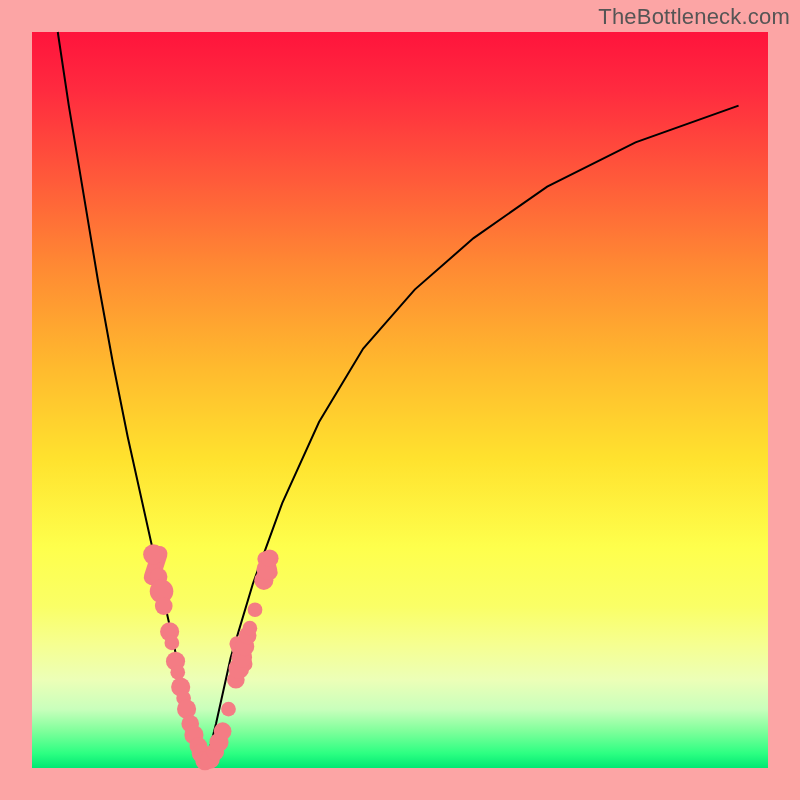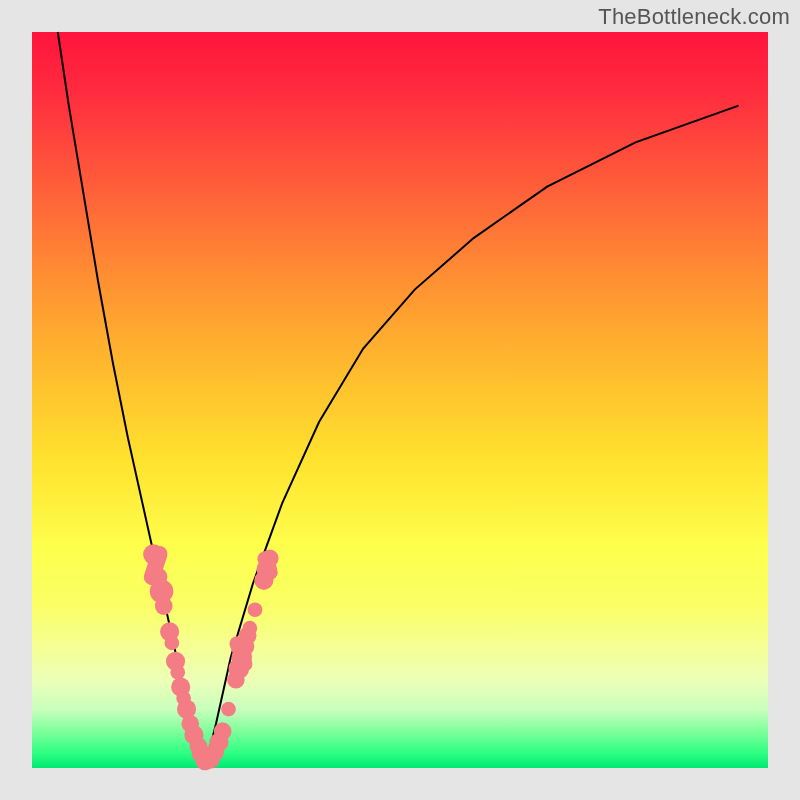--- a/index.html
+++ b/index.html
@@ -10,21 +10,21 @@
     background: #000;
     overflow: hidden;
     font-family: Arial, Helvetica, sans-serif;
   }
   .frame {
     position: absolute;
     left: 0;
     top: 0;
     width: 800px;
     height: 800px;
-    background: #e5e5e5;
+    background: #fca5a5;
   }
   .plot-area {
     position: absolute;
     left: 32px;
     top: 32px;
     width: 736px;
     height: 736px;
     
     background: linear-gradient(
       to bottom,

